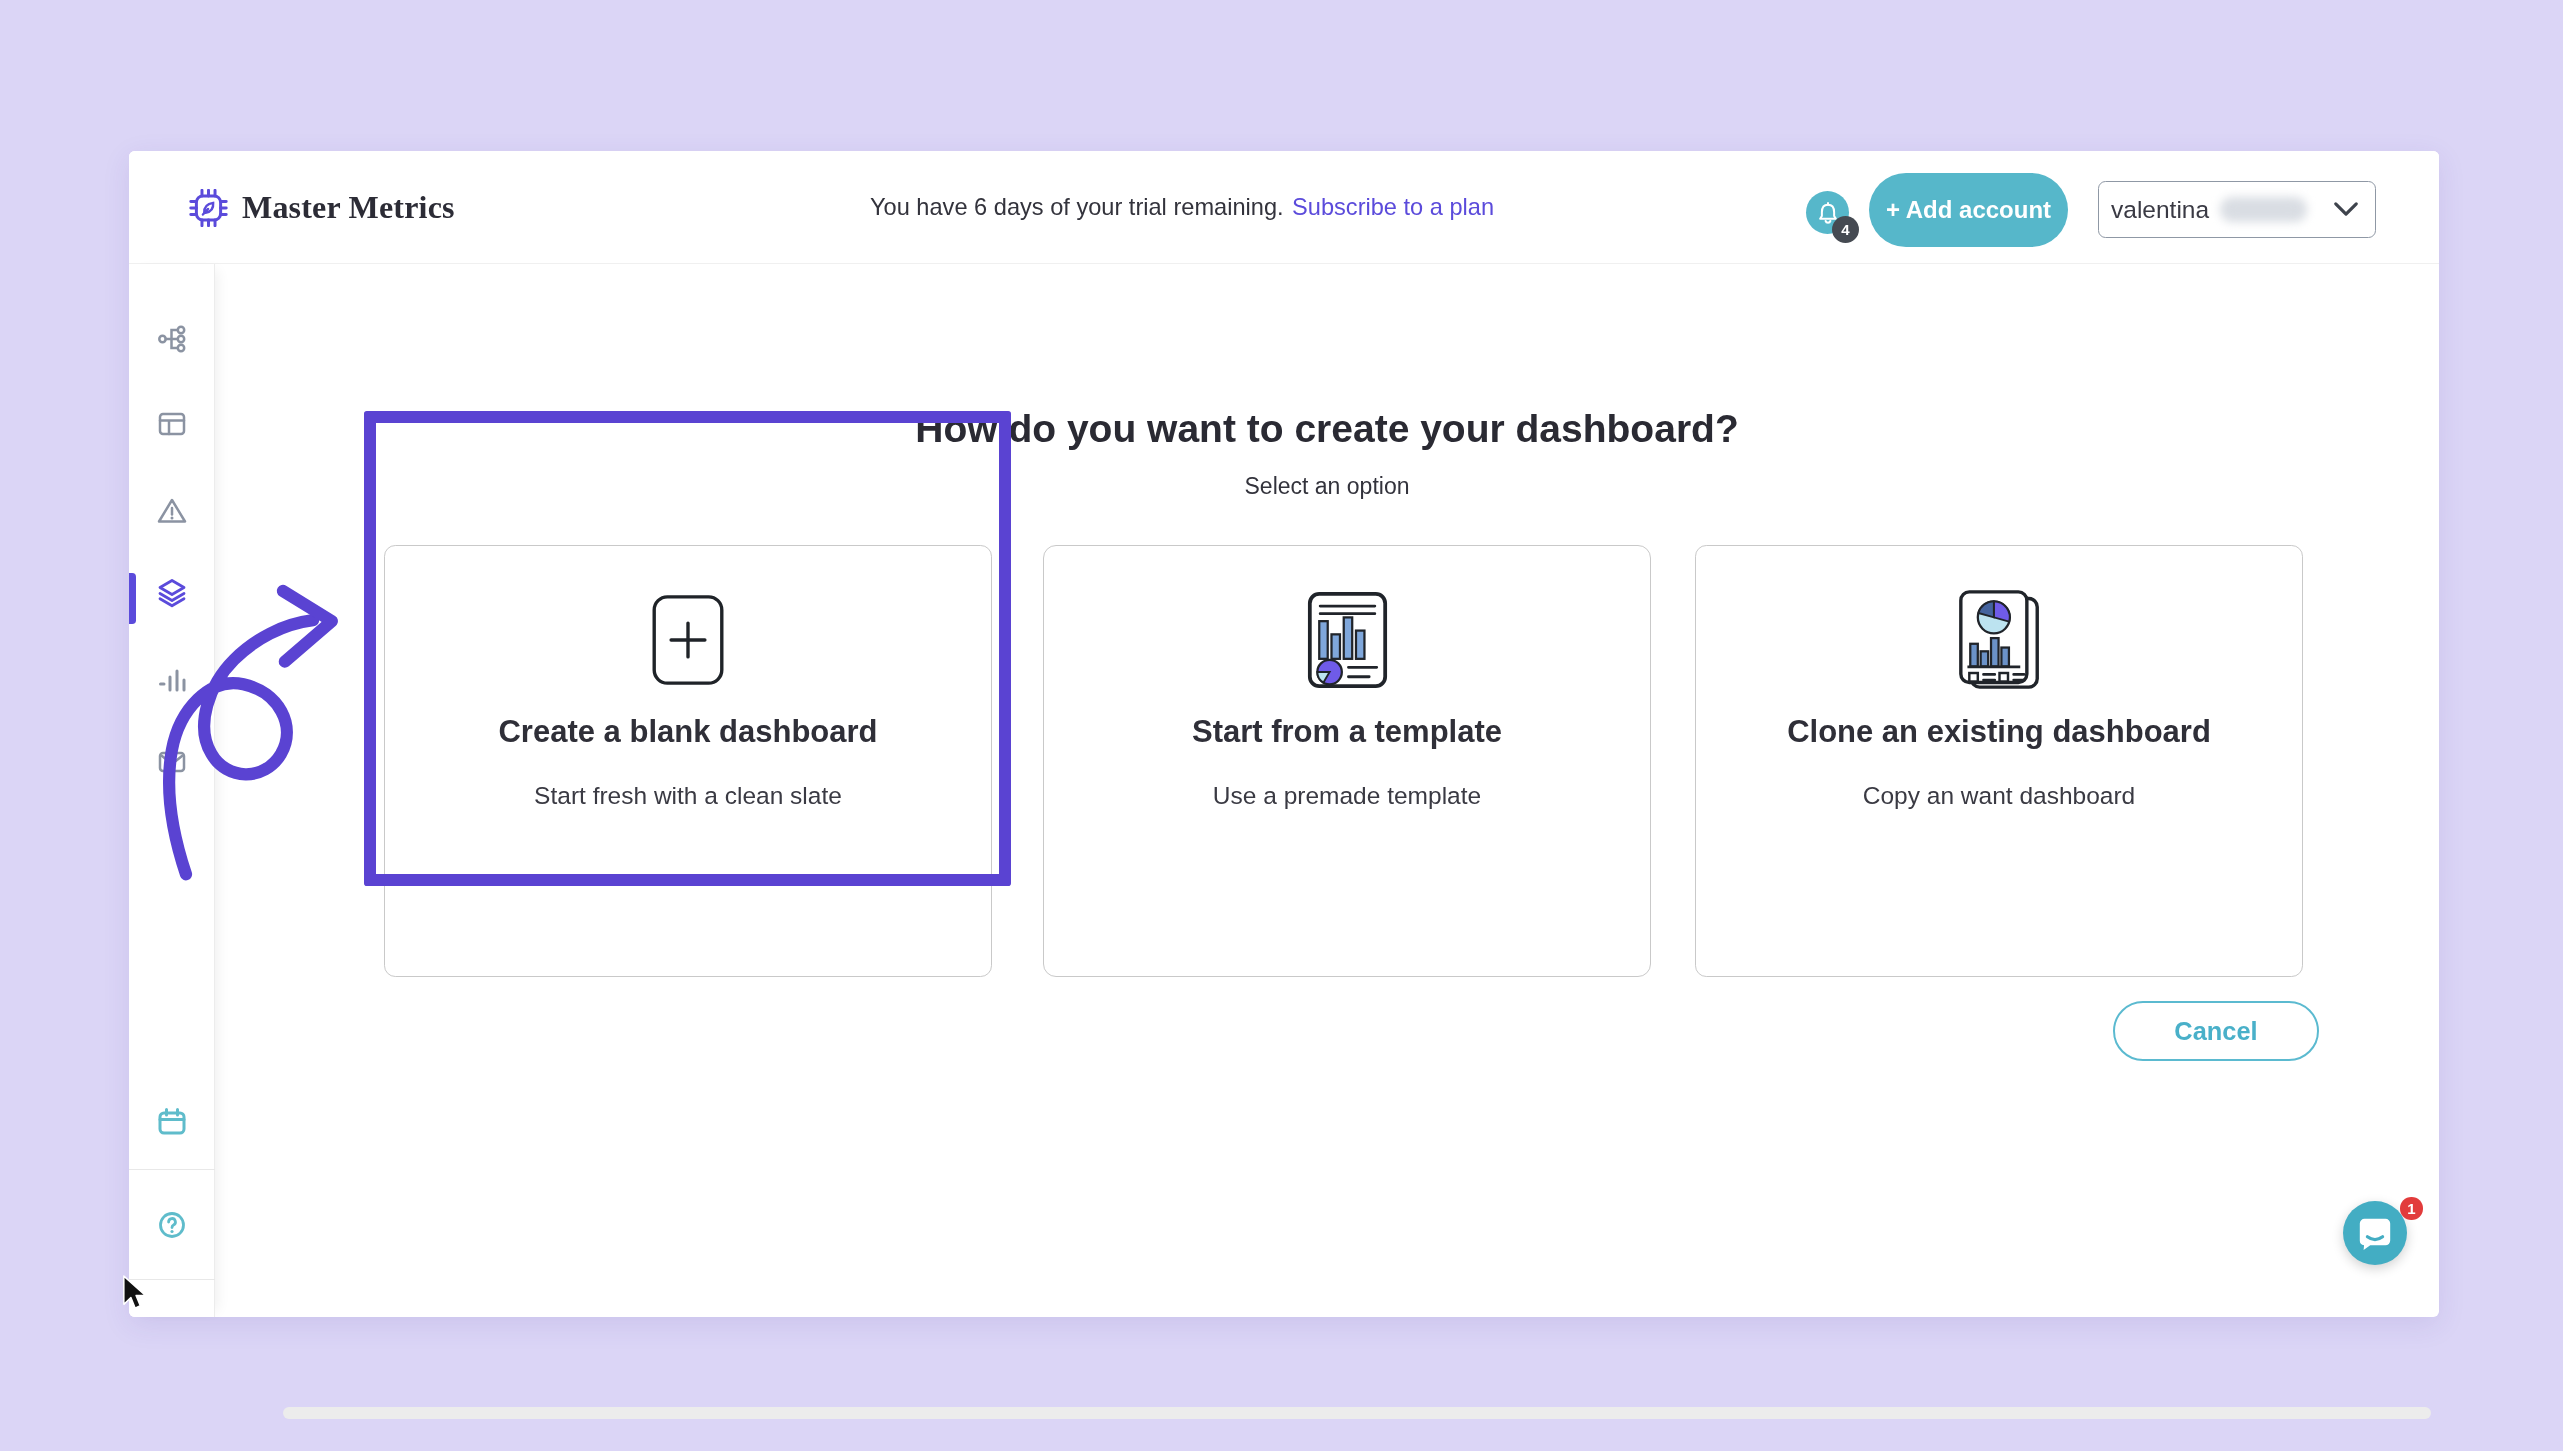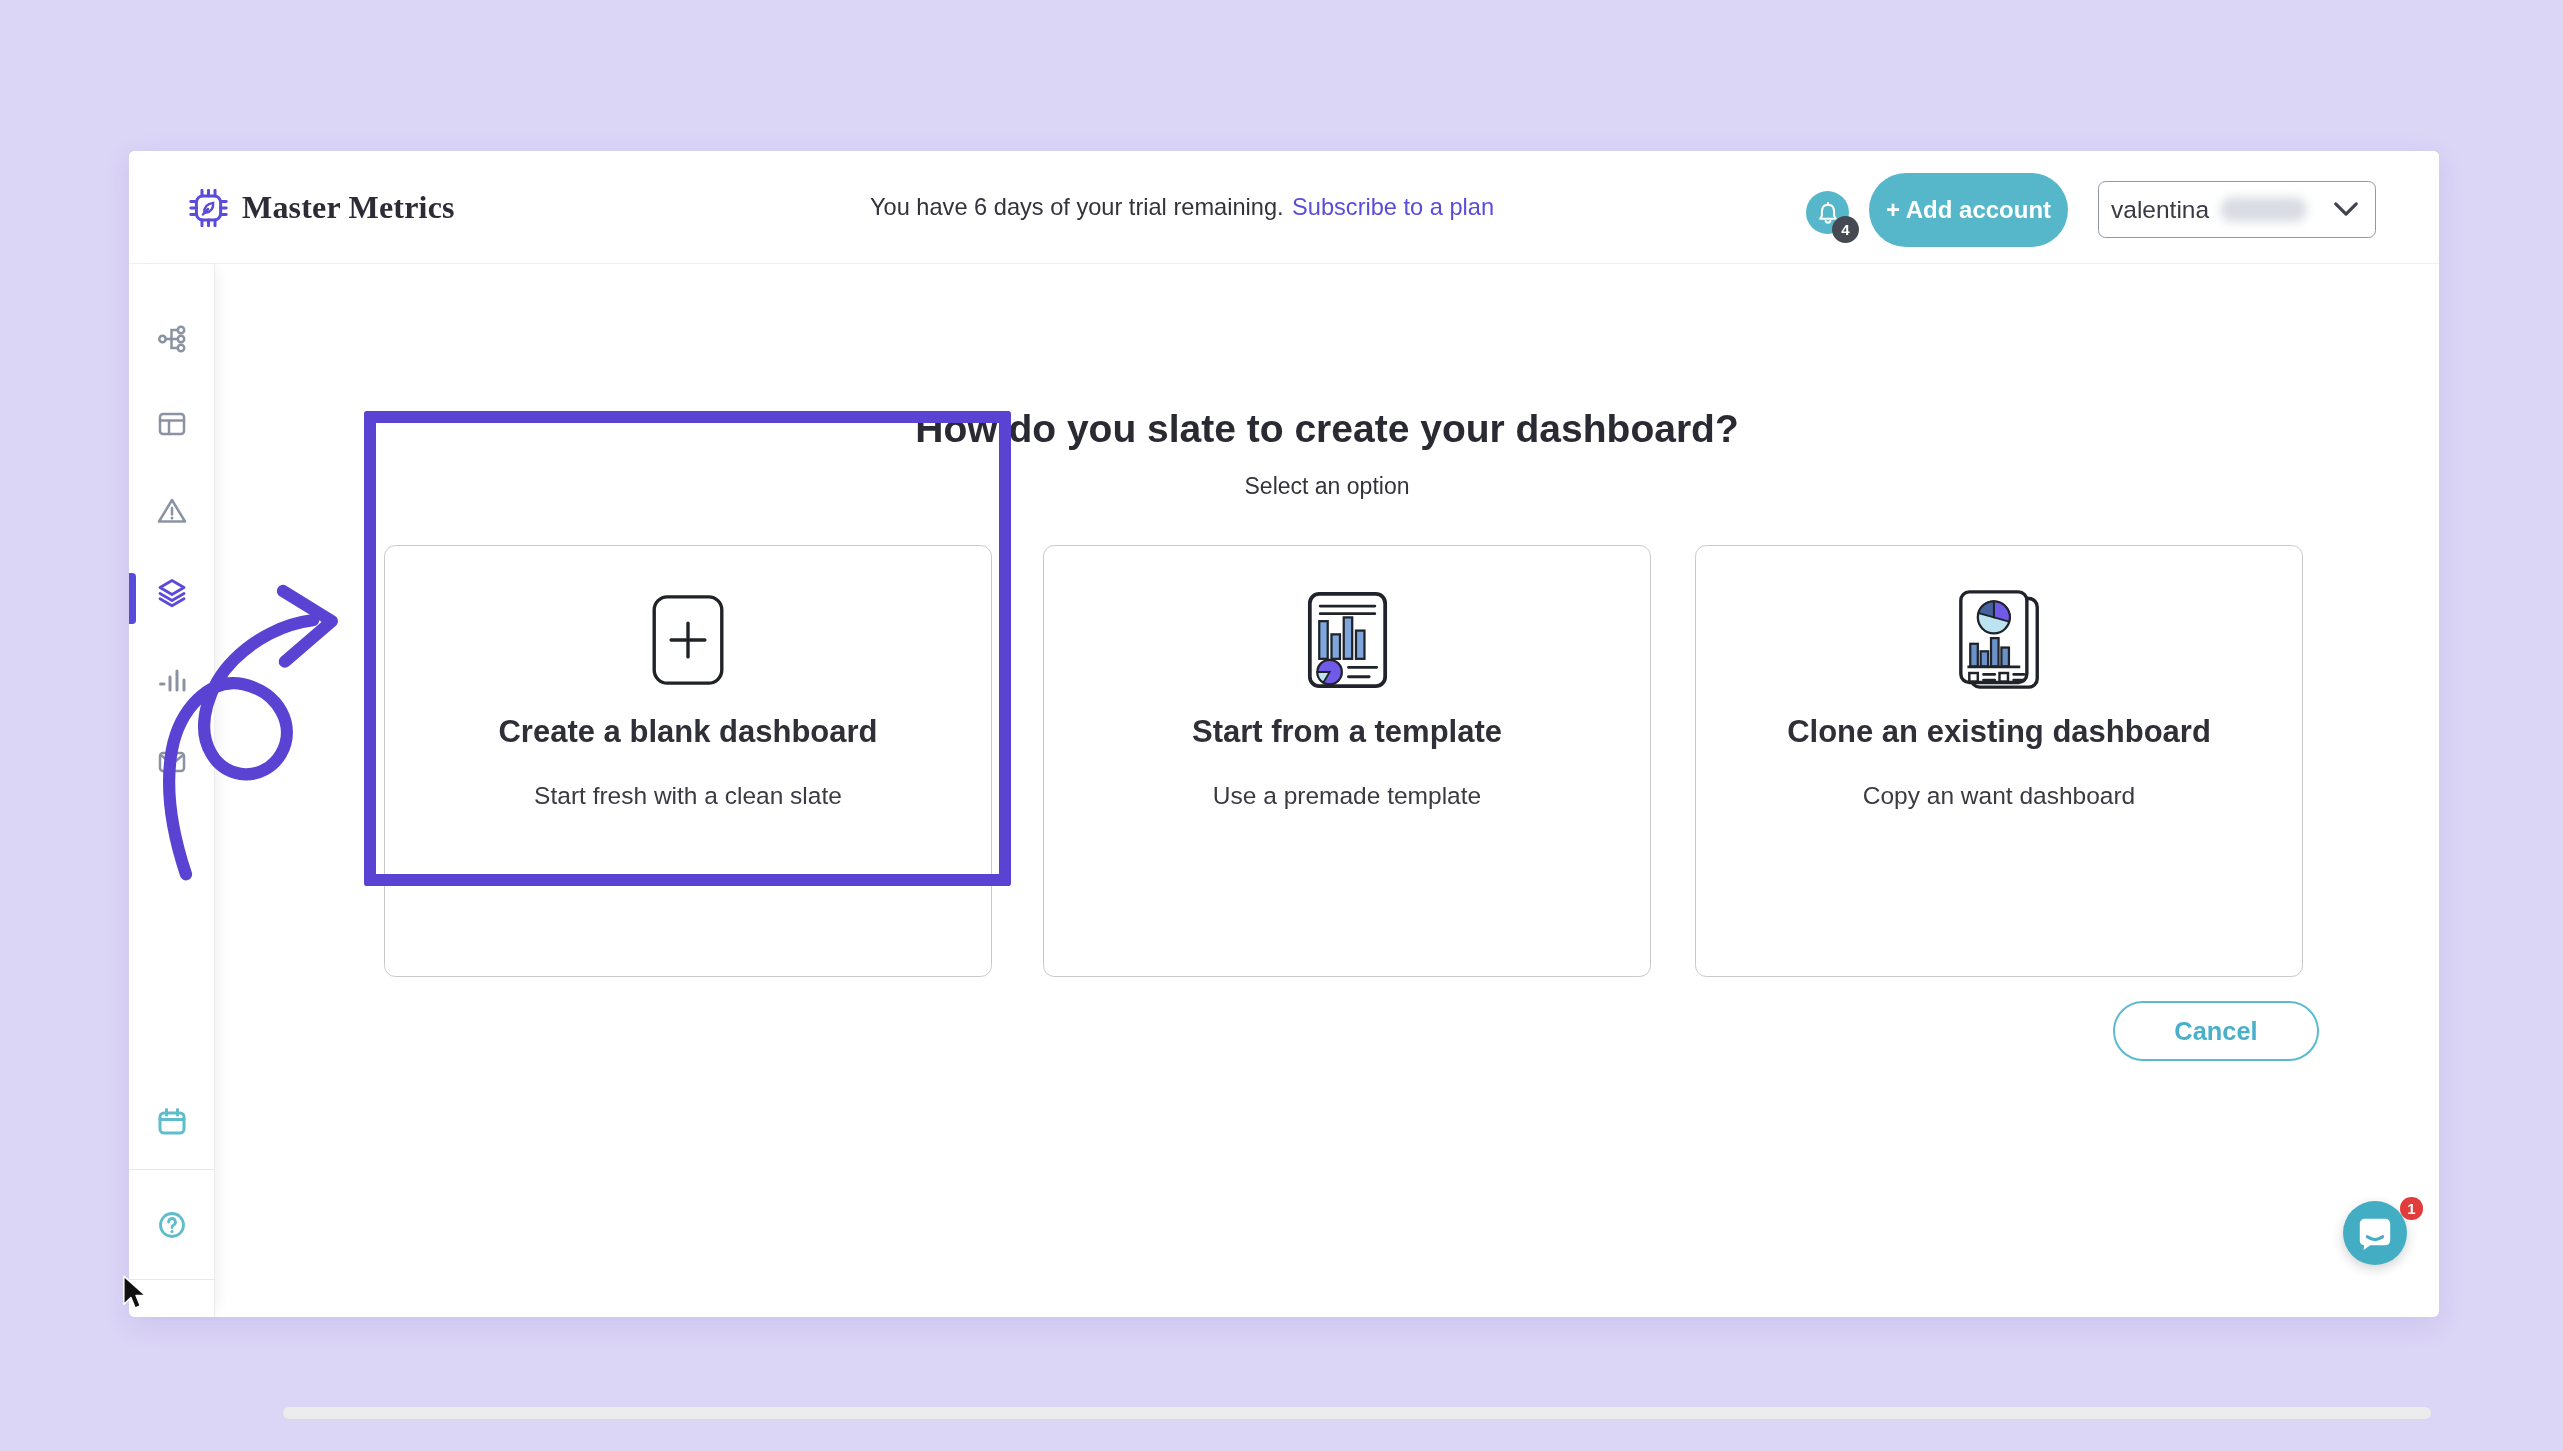--- a/index.html
+++ b/index.html
@@ -43,21 +43,21 @@
   .s-div { position:absolute; left:0; width:86px; height:0.9px; background:#e8e8e8; }
 
   
   .content { position:absolute; left:0; top:113px; width:2310px; height:1053px; }
   .page-title { position:absolute; left:86px; top:143px; width:2224px; text-align:center;
                 font-size:39px; font-weight:700; color:#2a2a33; }
   .page-sub { position:absolute; left:86px; top:209px; width:2224px; text-align:center;
               font-size:23px; color:#33333c; }
   .opt-card { position:absolute; top:281px; width:608px; height:432px; background:#fff;
               border:1.9px solid #c9c9c9; border-radius:11.3px; cursor:pointer; }
-  .opt-card.c1 { left:255px; } .opt-card.c2 { left:914px; } .opt-card.c3 { left:1566px; }
+  .opt-card.c1 { left:255px; } .opt-card.c2 { left:914px;border-radius:13px; } .opt-card.c3 { left:1566px; }
   .opt-icon { position:absolute; left:0; top:45px; width:100%; height:98px;
               display:flex; align-items:center; justify-content:center; }
   .opt-title { position:absolute; left:0; top:168px; width:100%; text-align:center;
                font-size:31px; font-weight:700; color:#2f2f38; }
   .opt-desc { position:absolute; left:0; top:236px; width:100%; text-align:center;
               font-size:24.5px; color:#3a3a43; }
   .cancel-btn { position:absolute; left:1984px; top:737px; width:206px; height:60px; background:#fff;
                 border:2.8px solid #5BBAD0; border-radius:30px; color:#49B0C9; font-family:inherit;
                 font-size:25.4px; font-weight:700; cursor:pointer; }
   .scroll-strip { position:absolute; left:154px; top:1143px; width:2148px; height:12.3px;
@@ -212,21 +212,21 @@
         </svg>
       </span>
 
       <span class="s-active-bar"></span>
       <span class="s-div" style="top:905px"></span>
       <span class="s-div" style="top:1015px"></span>
     </div>
 
     <div class="content">
 
-      <h1 class="page-title">How do you slate to create your dashboard?</h1>
+      <h1 class="page-title">How do you want to create your dashboard?</h1>
       <p class="page-sub">Select an option</p>
 
       <div class="opt-card c1">
         <div class="opt-icon">
           <svg width="74" height="92" viewBox="0 0 78 98">
             <rect x="3" y="3" width="72" height="92" rx="14" fill="#fff" stroke="#1f2328" stroke-width="3.6"></rect>
             <path d="M39 31 V67 M21 49 H57" stroke="#1f2328" stroke-width="3.6" stroke-linecap="round"></path>
           </svg>
         </div>
         <div class="opt-title">Create a blank dashboard</div>

